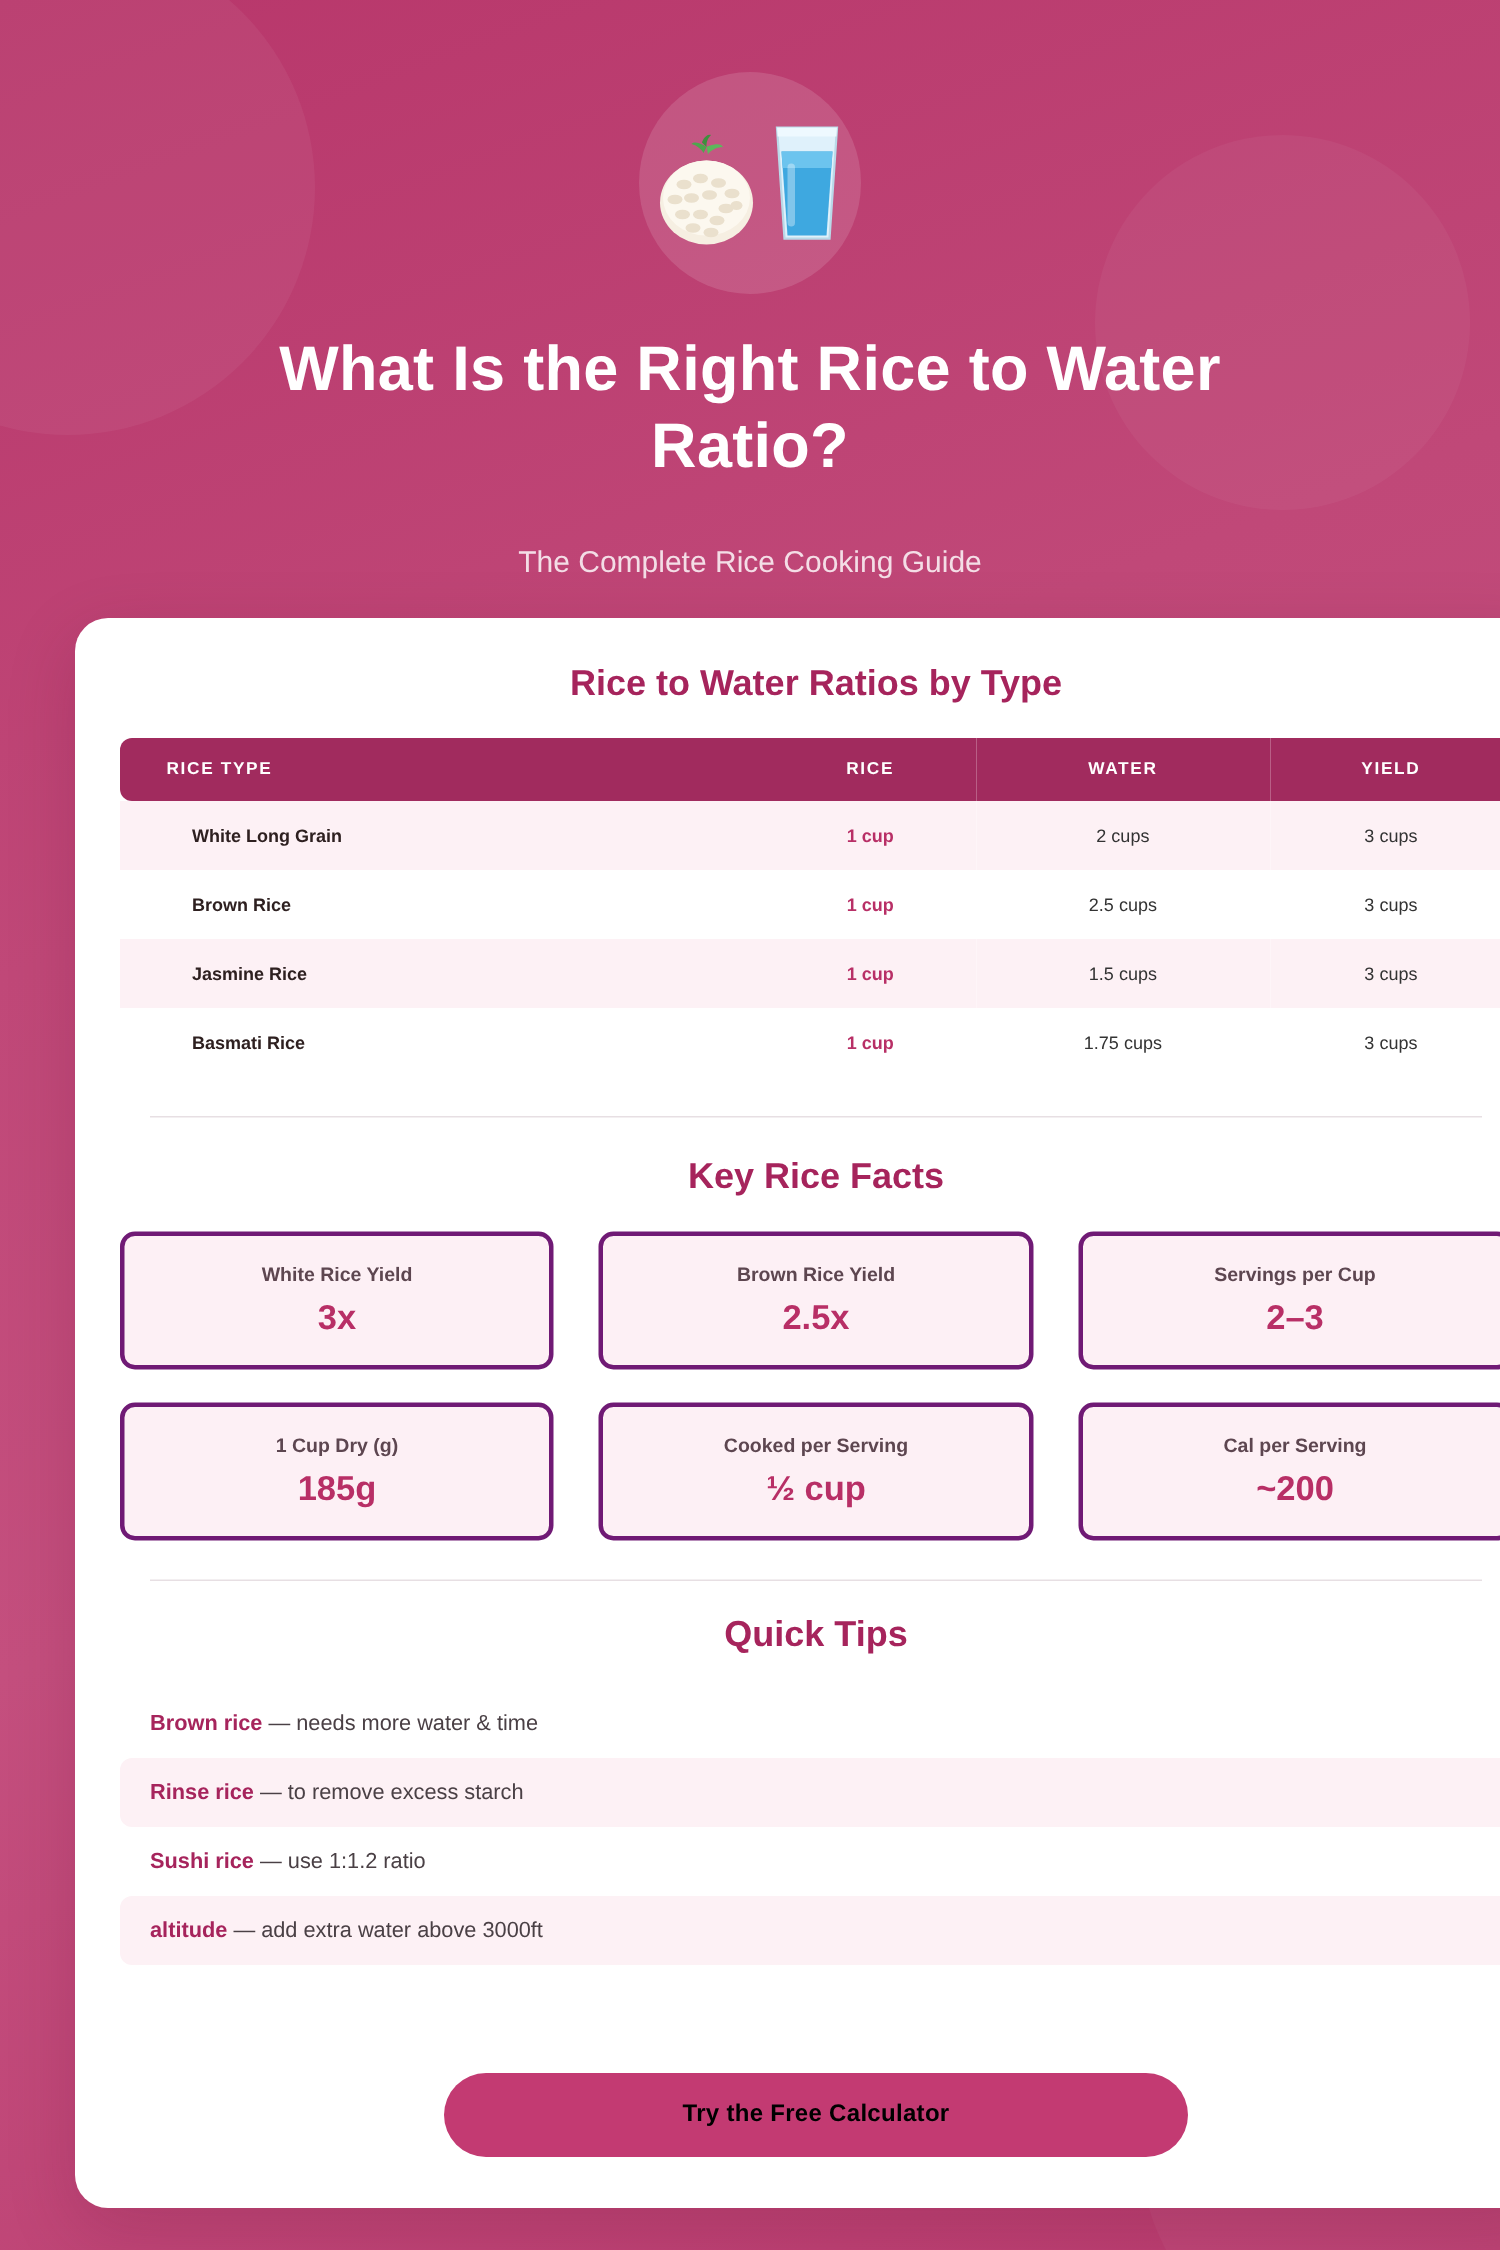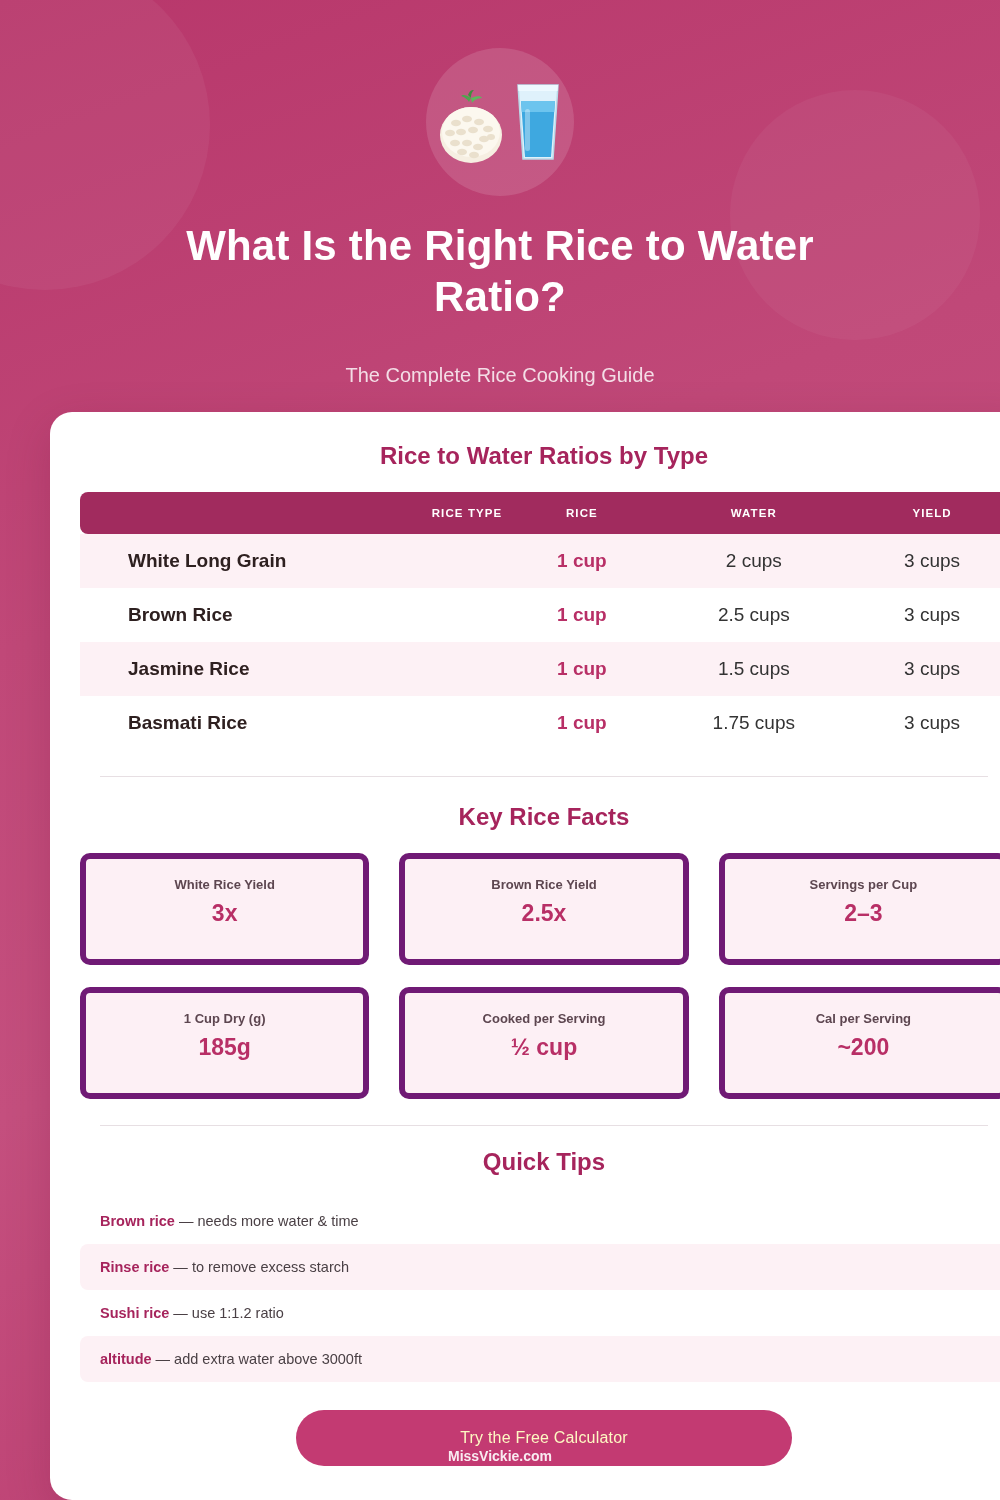--- a/index.html
+++ b/index.html
@@ -80,25 +80,25 @@
   table { width: 100%; border-collapse: collapse; }
   thead th {
     background: #a12b5e;
     color: #ffffff;
     font-size: 11.5px;
     font-weight: bold;
     letter-spacing: 1.1px;
     padding: 15px 10px;
     text-transform: uppercase;
   }
-  thead th:first-child { border-radius: 8px 0 0 8px; text-align: right; padding-left: 31px;}
+  thead th:first-child { border-radius: 8px 0 0 8px; text-align: left; padding-left: 31px;}
   thead th:last-child { border-radius: 0 8px 8px 0; }
   tbody td {
     padding: 16px 10px;
-    font-size: 19px;
+    font-size: 12px;
     text-align: center;
     color: #333;
   }
   tbody td.rice-type {
     text-align: left;
     padding-left: 48px;
     font-weight: bold;
     color: #2e2020;
   }
   tbody td.amount { color: #b82f66; font-weight: bold; }
@@ -113,23 +113,23 @@
 
   
   .facts { padding: 26px 30px 0; }
   .facts-grid {
     display: grid;
     grid-template-columns: repeat(3, 1fr);
     gap: 22px 30px;
   }
   .fact {
     background: #fdf0f5;
-    border: 6px solid #701a75;
+    border: 3px solid #701a75;
     border-radius: 10px;
-    padding: 18px 10px 32px;
+    padding: 18px 10px 18px;
     text-align: center;
   }
   .fact-label {
     font-size: 13px;
     font-weight: bold;
     color: #5d4650;
     margin-bottom: 8px;
   }
   .fact-value {
     font-size: 23px;
@@ -145,29 +145,30 @@
     color: #4a4045;
     border-radius: 8px;
   }
   .tip:nth-child(odd) { background: #fdf1f5; }
   .tip b { color: #a6245c; }
 
   .cta-wrap { text-align: center; margin-top: 28px; }
   .cta {
     display: inline-block;
     background: #c33a72;
-    color: #fef9c3;
+    color: #000000;
     font-size: 16px;
-    font-weight: normal;
+    font-weight: bold;
     padding: 19px 0;
     width: 496px;
     border-radius: 30px;
     border: none;
     cursor: pointer;
     letter-spacing: 0.2px;
+    margin-top: 44px;
   }
 
   .footer {
     position: absolute;
     bottom: 36px; left: 0; right: 0;
     text-align: center;
     color: rgba(255,255,255,0.9);
     font-size: 14px;
     font-weight: bold;
   }

